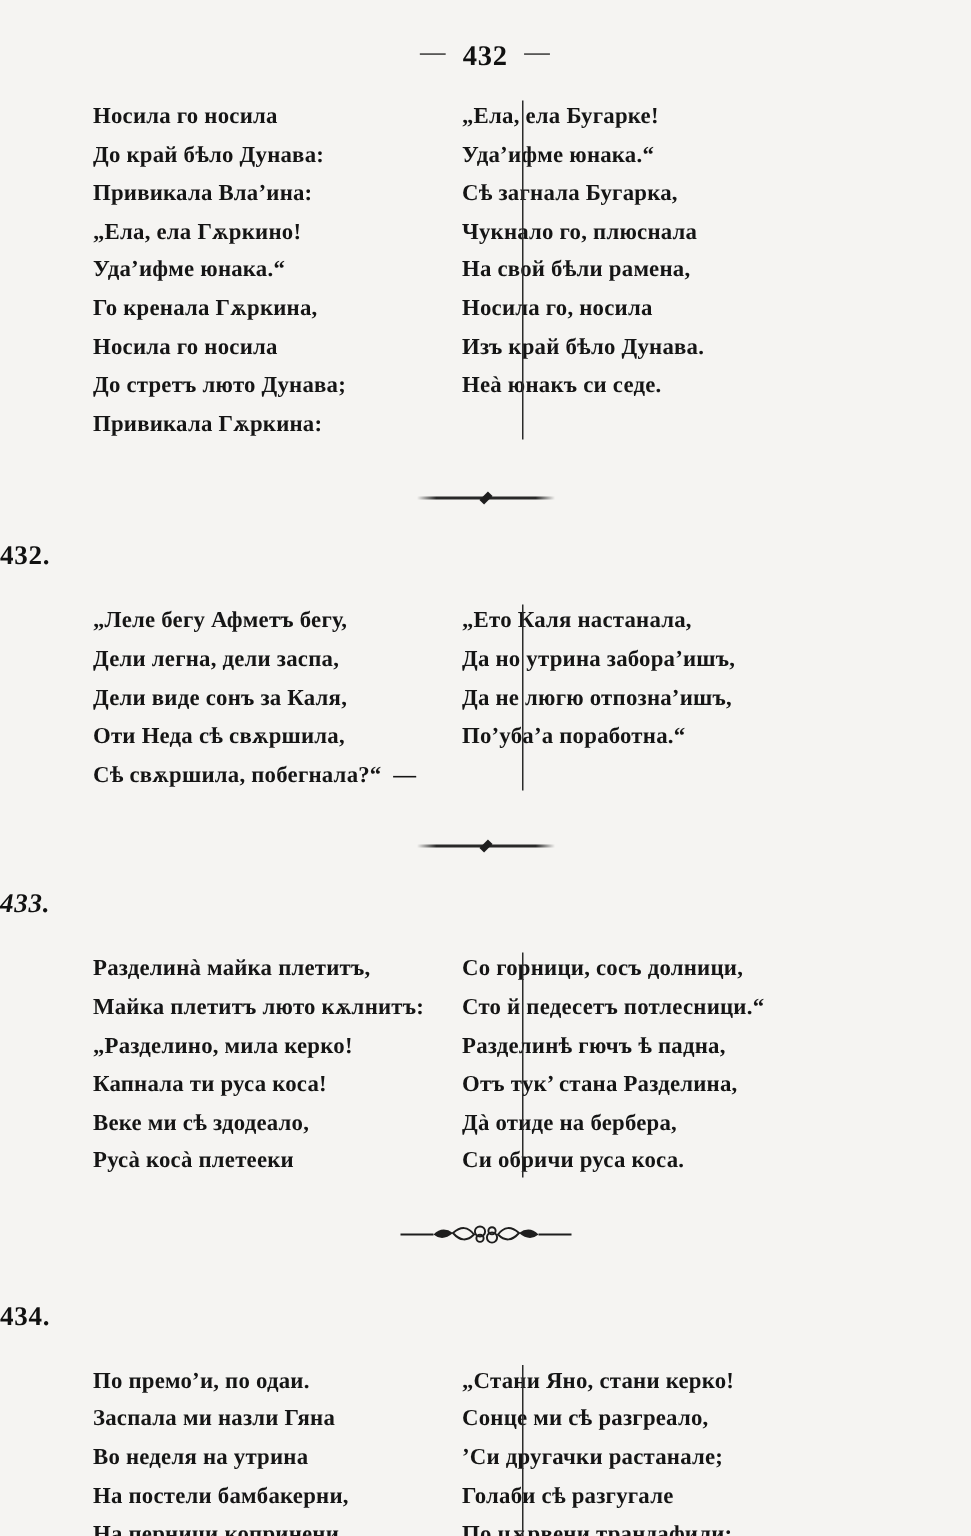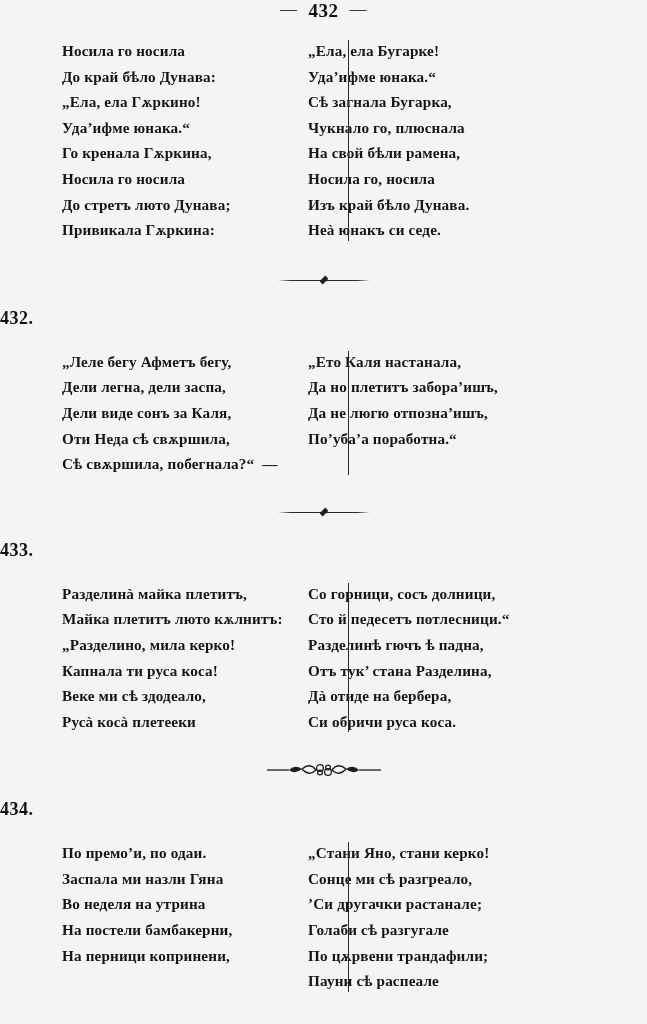--- a/index.html
+++ b/index.html
@@ -22,20 +22,21 @@
     box-sizing: border-box;
     padding: 0;
   }
 
   
   .folio {
     text-align: center;
     font-size: 19px;
     font-weight: bold;
     letter-spacing: 0.5px;
+    padding-top: 27px;
     height: 26px;
     color: #111;
   }
   .folio .dash {
     font-weight: normal;
     display: inline-block;
     padding: 0 11px;
     position: relative;
     top: -3px;
     font-size: 17px;
@@ -131,20 +132,21 @@
   <div class="folio">
     <span class="dash">—</span><span>432</span><span class="dash">—</span>
   </div>
 
   <div id="songs-root">
       <div class="song" style="margin-top: 12px;">
         <div class="rule-v"></div>
         <div class="col col-left">
           <div class="line">Носила го носила</div>
           <div class="line">До край бѣло Дунава:</div>
+          <div class="line">Привикала Вла’ина:</div>
           <div class="line">„Ела, ела Гѫркино!</div>
           <div class="line">Уда’ифме юнака.“</div>
           <div class="line">Го кренала Гѫркина,</div>
           <div class="line">Носила го носила</div>
           <div class="line">До стретъ люто Дунава;</div>
           <div class="line">Привикала Гѫркина:</div>
         </div>
         <div class="col col-right">
           <div class="line">„Ела, ела Бугарке!</div>
           <div class="line">Уда’ифме юнака.“</div>
@@ -162,27 +164,27 @@
         <div class="rule-v"></div>
         <div class="col col-left">
           <div class="line">„Леле бегу Афметъ бегу,</div>
           <div class="line">Дели легна, дели заспа,</div>
           <div class="line">Дели виде сонъ за Каля,</div>
           <div class="line">Оти Неда сѣ свѫршила,</div>
           <div class="line">Сѣ свѫршила, побегнала?“  —</div>
         </div>
         <div class="col col-right">
           <div class="line">„Ето Каля настанала,</div>
-          <div class="line">Да но плетитъ забора’ишъ,</div>
+          <div class="line">Да но утрина забора’ишъ,</div>
           <div class="line">Да не люгю отпозна’ишъ,</div>
           <div class="line">По’уба’а поработна.“</div>
         </div>
       </div>
       <div class="ornament-wrap" style="margin-top: 28px;"><span class="orn-simple"></span></div>
-      <div class="section-no" style="margin-top: 17px;">433.</div>
+      <div class="section-no" style="margin-top: 17px; font-style: italic;">433.</div>
       <div class="song" style="margin-top: 20px;">
         <div class="rule-v"></div>
         <div class="col col-left">
           <div class="line">Разделинà майка плетитъ,</div>
           <div class="line">Майка плетитъ люто кѫлнитъ:</div>
           <div class="line">„Разделино, мила керко!</div>
           <div class="line">Капнала ти руса коса!</div>
           <div class="line">Веке ми сѣ здодеало,</div>
           <div class="line">Русà косà плетееки</div>
         </div>
@@ -202,21 +204,21 @@
               <path d="M24 8 q6 -6 13 -1 q-7 6 -13 1 z" fill="#1e1e1e" stroke="none"></path>
               <path d="M94 8 q-6 -6 -13 -1 q7 6 13 1 z" fill="#1e1e1e" stroke="none"></path>
               <path d="M37 7 q8 -7 14 1 q-7 7 -14 -1 z"></path>
               <path d="M81 7 q-8 -7 -14 1 q7 7 14 -1 z"></path>
               <circle cx="55" cy="6" r="3.4"></circle>
               <circle cx="63" cy="10" r="3.4"></circle>
               <circle cx="55" cy="10.5" r="2.4"></circle>
               <circle cx="63" cy="5.5" r="2.4"></circle>
             </g>
           </svg></span></div>
-      <div class="section-no" style="margin-top: 17px;">434.</div>
+      <div class="section-no" style="margin-top: 31px;">434.</div>
       <div class="song" style="margin-top: 20px;">
         <div class="rule-v"></div>
         <div class="col col-left">
           <div class="line">По премо’и, по одаи.</div>
           <div class="line">Заспала ми назли Гяна</div>
           <div class="line">Во неделя на утрина</div>
           <div class="line">На постели бамбакерни,</div>
           <div class="line">На перници копринени,</div>
         </div>
         <div class="col col-right">

